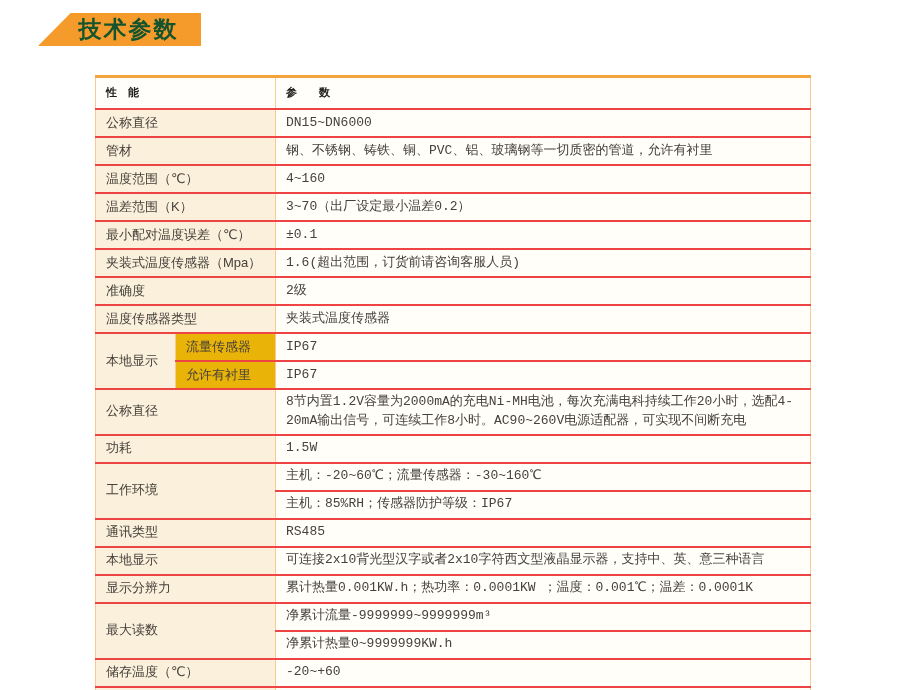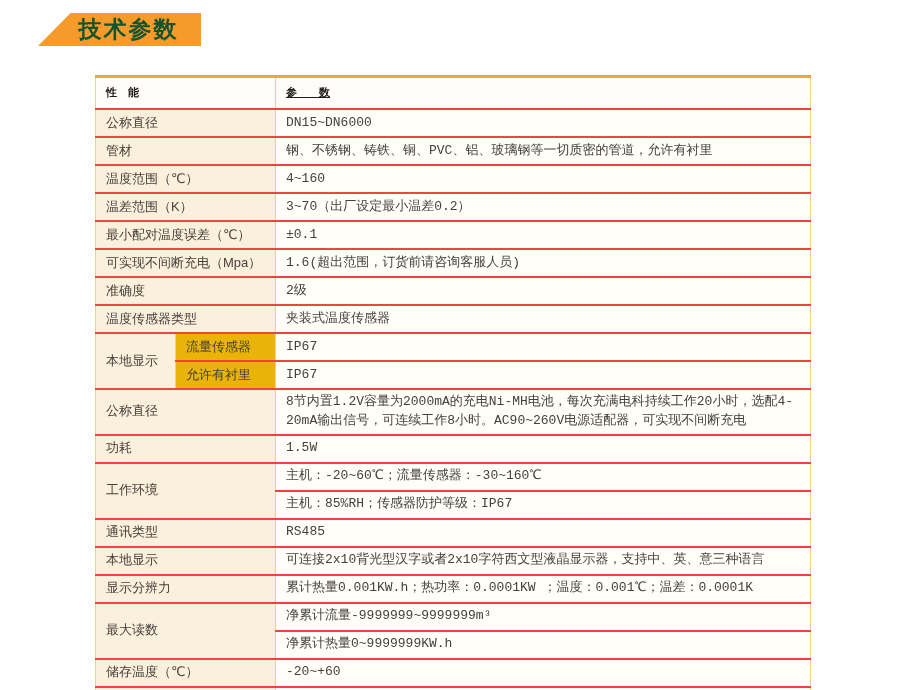--- a/index.html
+++ b/index.html
@@ -72,21 +72,21 @@
     background: #FBF0DC;
   }
   td.sublbl {
     background: #eab308;
   }
   td.val {
     background: #FFFEF8;
     padding-left: 16px;
     font-family: Liberation Mono, monospace;
   }
-  th.val-h { padding-left: 16px; text-decoration: underline; }
+  th.val-h { padding-left: 16px; }
 </style>
 </head>
 <body>
 
 <div class="page">
 
   <div class="title-tag">
     <span>技术参数</span>
   </div>
 
@@ -117,21 +117,21 @@
         </tr>
         <tr class="">
           <td class="lbl" colspan="2">温差范围（K）</td>
           <td class="val">3~70（出厂设定最小温差0.2）</td>
         </tr>
         <tr class="">
           <td class="lbl" colspan="2">最小配对温度误差（℃）</td>
           <td class="val">±0.1</td>
         </tr>
         <tr class="">
-          <td class="lbl" colspan="2">可实现不间断充电（Mpa）</td>
+          <td class="lbl" colspan="2">夹装式温度传感器（Mpa）</td>
           <td class="val">1.6(超出范围，订货前请咨询客服人员)</td>
         </tr>
         <tr class="">
           <td class="lbl" colspan="2">准确度</td>
           <td class="val">2级</td>
         </tr>
         <tr class="">
           <td class="lbl" colspan="2">温度传感器类型</td>
           <td class="val">夹装式温度传感器</td>
         </tr>

